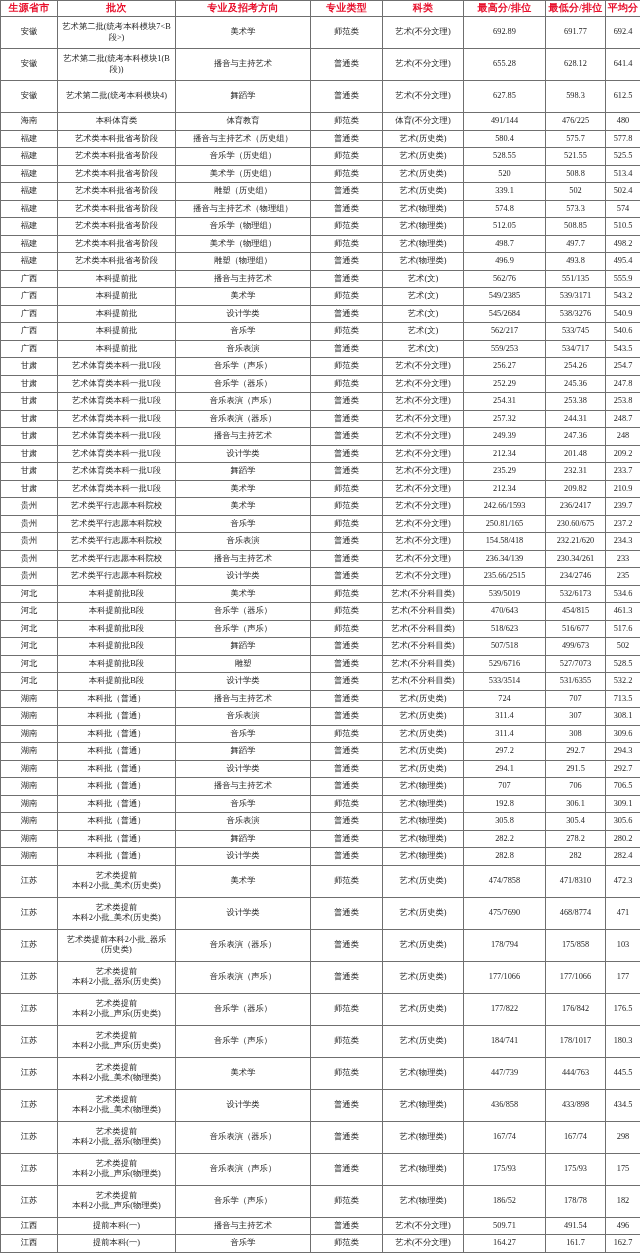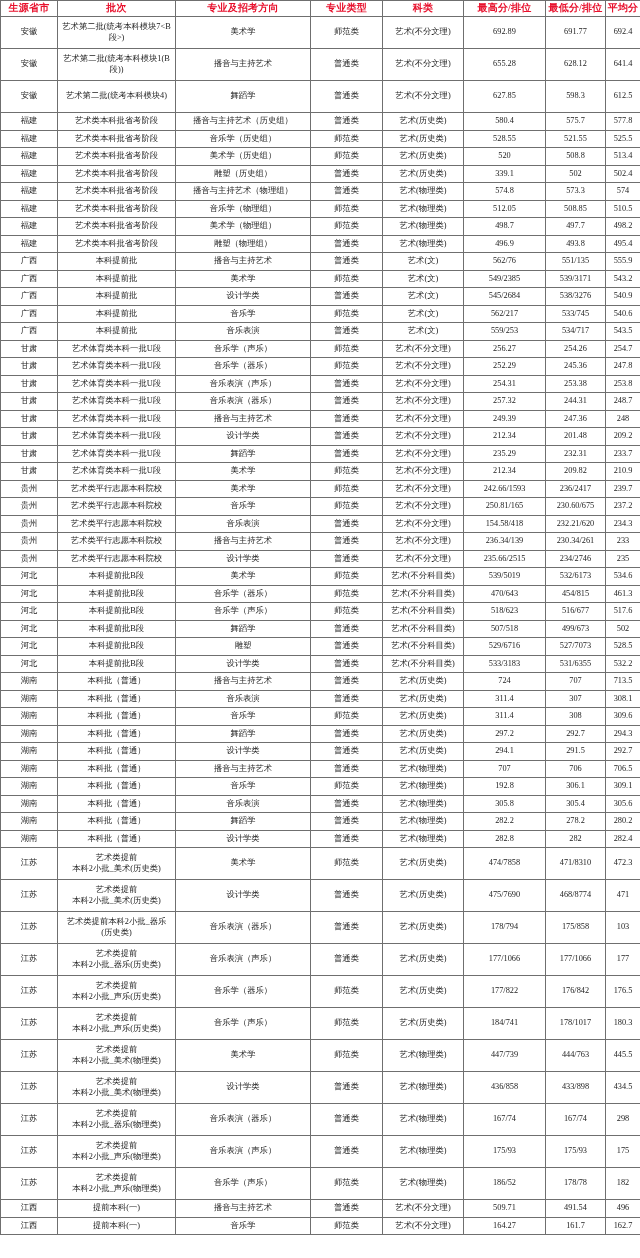--- a/index.html
+++ b/index.html
@@ -97,20 +97,30 @@
         <td>安徽</td>
         <td class="cell-batch">艺术第二批(统考本科模块4)</td>
         <td>舞蹈学</td>
         <td>普通类</td>
         <td>艺术(不分文理)</td>
         <td>627.85</td>
         <td>598.3</td>
         <td>612.5</td>
       </tr>
       <tr class="r-norm">
+        <td>海南</td>
+        <td class="cell-batch">本科体育类</td>
+        <td>体育教育</td>
+        <td>师范类</td>
+        <td>体育(不分文理)</td>
+        <td>491/144</td>
+        <td>476/225</td>
+        <td>480</td>
+      </tr>
+      <tr class="r-norm">
         <td>福建</td>
         <td class="cell-batch">艺术类本科批省考阶段</td>
         <td>播音与主持艺术（历史组）</td>
         <td>普通类</td>
         <td>艺术(历史类)</td>
         <td>580.4</td>
         <td>575.7</td>
         <td>577.8</td>
       </tr>
       <tr class="r-norm">
@@ -412,21 +422,21 @@
         <td>529/6716</td>
         <td>527/7073</td>
         <td>528.5</td>
       </tr>
       <tr class="r-norm">
         <td>河北</td>
         <td class="cell-batch">本科提前批B段</td>
         <td>设计学类</td>
         <td>普通类</td>
         <td>艺术(不分科目类)</td>
-        <td>533/3183</td>
+        <td>533/3514</td>
         <td>531/6355</td>
         <td>532.2</td>
       </tr>
       <tr class="r-norm">
         <td>湖南</td>
         <td class="cell-batch">本科批（普通）</td>
         <td>播音与主持艺术</td>
         <td>普通类</td>
         <td>艺术(历史类)</td>
         <td>724</td>

